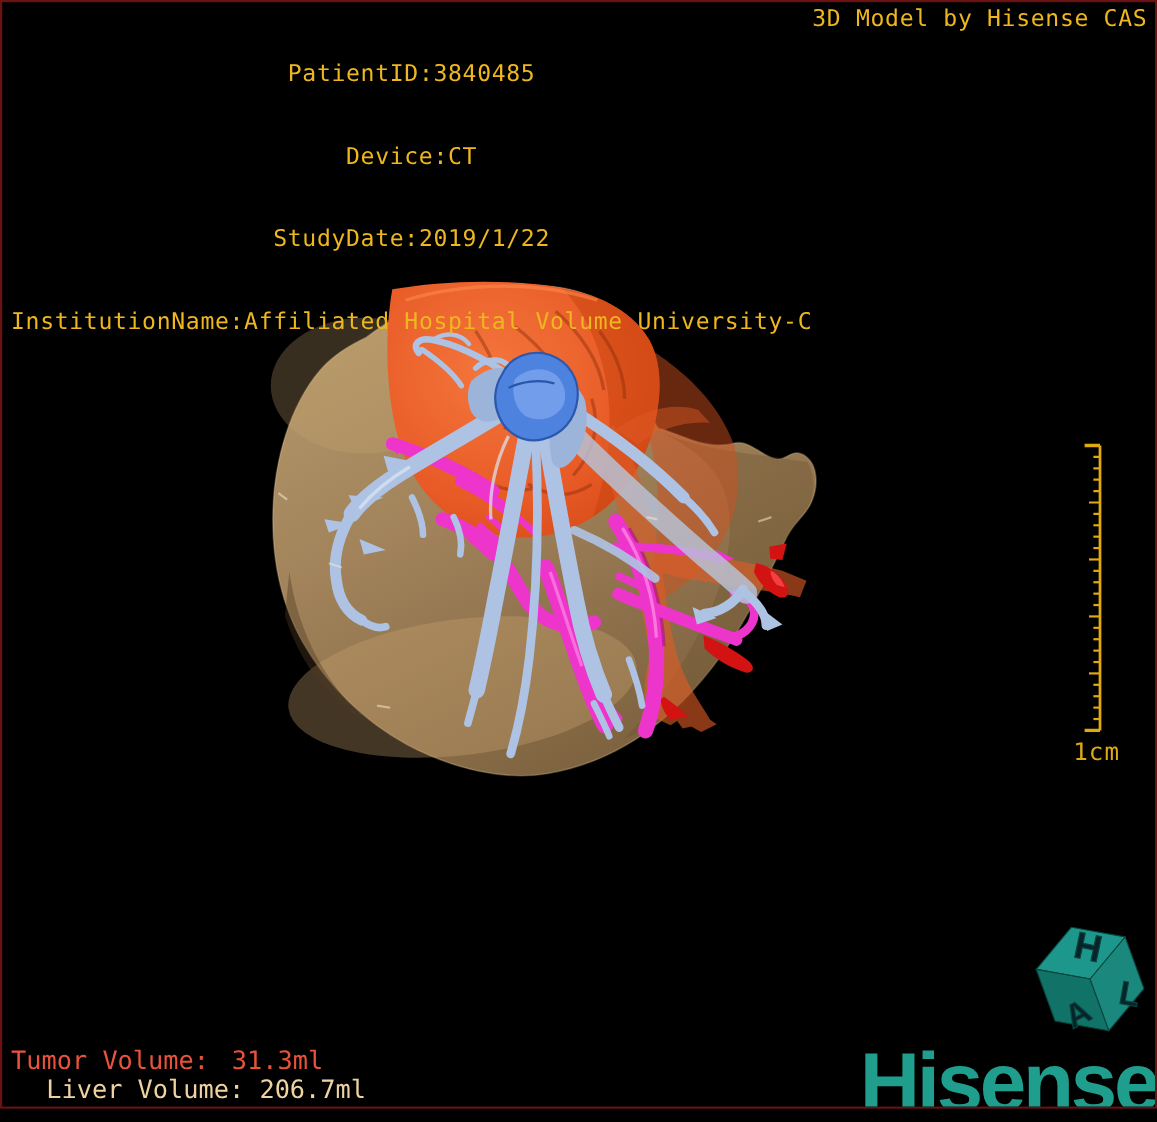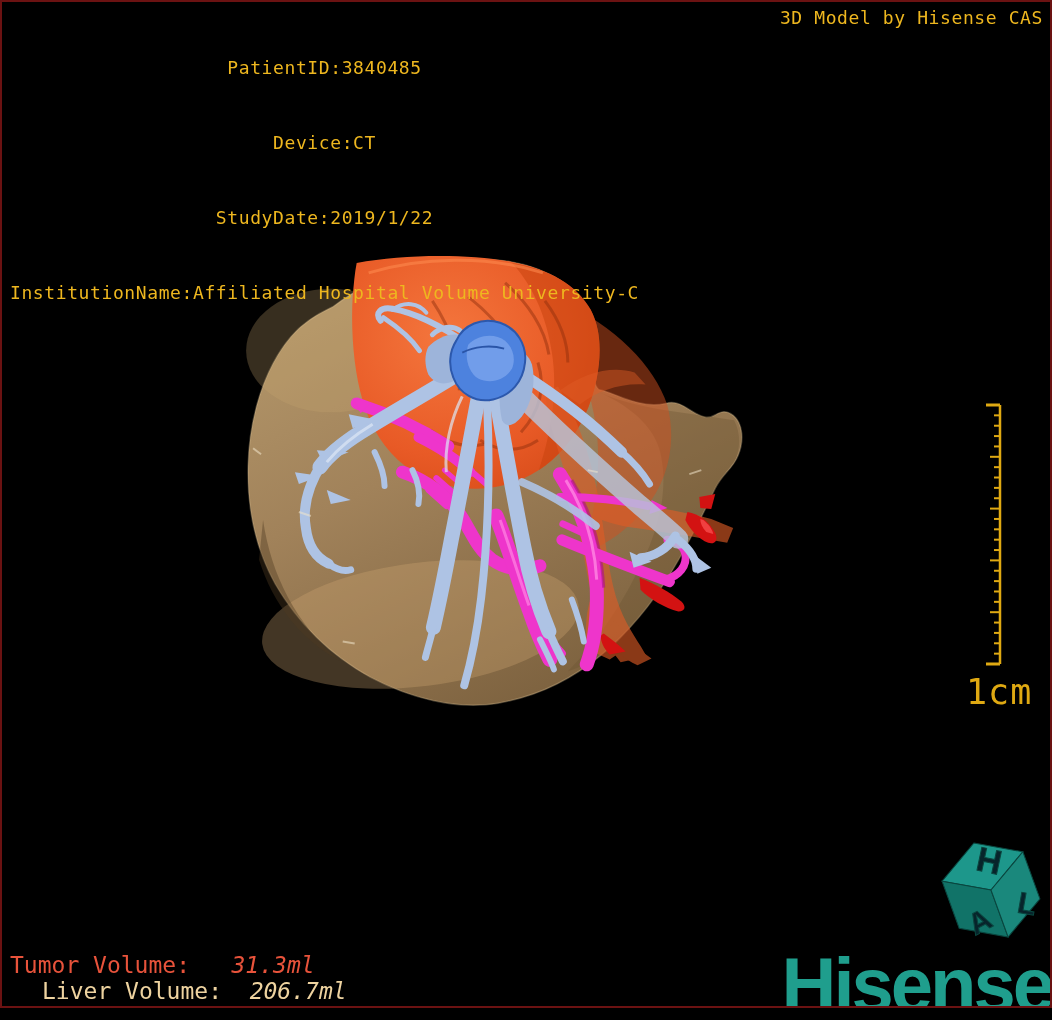--- a/index.html
+++ b/index.html
@@ -7,45 +7,45 @@
     width:1052px;height:1020px;position:relative;overflow:hidden;
     font-family:"DejaVu Sans Mono","Liberation Mono",monospace;
   }
   .viewport{
     position:absolute;left:0;top:0;width:1052px;height:1008px;
     box-sizing:border-box;border:2px solid var(--t-border,#6b1212);
     background:var(--t-bg,#000);overflow:hidden;
   }
   .bottom-strip{position:absolute;left:0;top:1008px;width:1052px;height:12px;background:#000;}
   
-  .hud{white-space:pre;line-height:25px;font-size:18px;letter-spacing:.6px;}
+  .hud{white-space:pre;line-height:25px;font-size:21px;letter-spacing:.6px;}
   .hud-left{position:absolute;left:8px;top:3px;color:var(--t-gold,#eeb71f);text-align:center;}
   .hud-right{position:absolute;right:7px;top:3px;color:var(--t-gold,#eeb71f);}
   .volumes{position:absolute;left:8px;bottom:2px;font-size:23px;line-height:26px;letter-spacing:0;}
   .vol-line{white-space:pre;}
   .vol-tumor{color:var(--t-tumor-text,#e8533b);}
   .vol-liver{color:var(--t-liver-text,#eed3a0);margin-left:32px;}
   .vol-label{display:inline-block;width:13ch;}
-  .vol-value{display:inline-block;width:9ch;text-align:right;font-style:italic;}
+  .vol-value{display:inline-block;width:9ch;text-align:center;}
   
   .scene{position:absolute;left:0;top:0;width:1048px;height:1004px;}
   .f-liver{fill:url(#gLiver);}
   .f-tumor{fill:url(#gTumor);}
   .duct{fill:var(--c-bile-duct,#df5c26);}
   .artery{fill:var(--c-hepatic-artery,#d31212);}
   .mg{stroke:var(--c-hepatic-vein,#ee35cb);fill:none;stroke-linecap:round;}
   .mgf{fill:var(--c-hepatic-vein,#ee35cb);}
   .bl{stroke:var(--c-portal-vein,#aec3e4);fill:none;stroke-linecap:round;}
   .blf{fill:var(--c-portal-vein,#aec3e4);}
   .crease{stroke:#8c2c0a;fill:none;stroke-width:3;opacity:.45;}
   
   .ruler{position:absolute;left:958px;top:392px;width:70px;height:320px;}
   .ruler-label{
     position:absolute;left:6px;top:278px;width:62px;text-align:center;
-    color:var(--t-ruler,#d9a818);font-size:35px;letter-spacing:1px;
+    color:var(--t-ruler,#d9a818);font-size:22px;letter-spacing:1px;
   }
   
   .hisense{
     position:absolute;right:-2px;bottom:-17px;
     font-family:"Liberation Sans","DejaVu Sans",sans-serif;
     font-weight:bold;font-size:76px;line-height:1;letter-spacing:-3px;
     color:var(--t-teal,#1f9e8d);
   }
   .hal-cube{position:absolute;left:926px;top:824px;width:126px;height:128px;}
   .hal-cube text{

